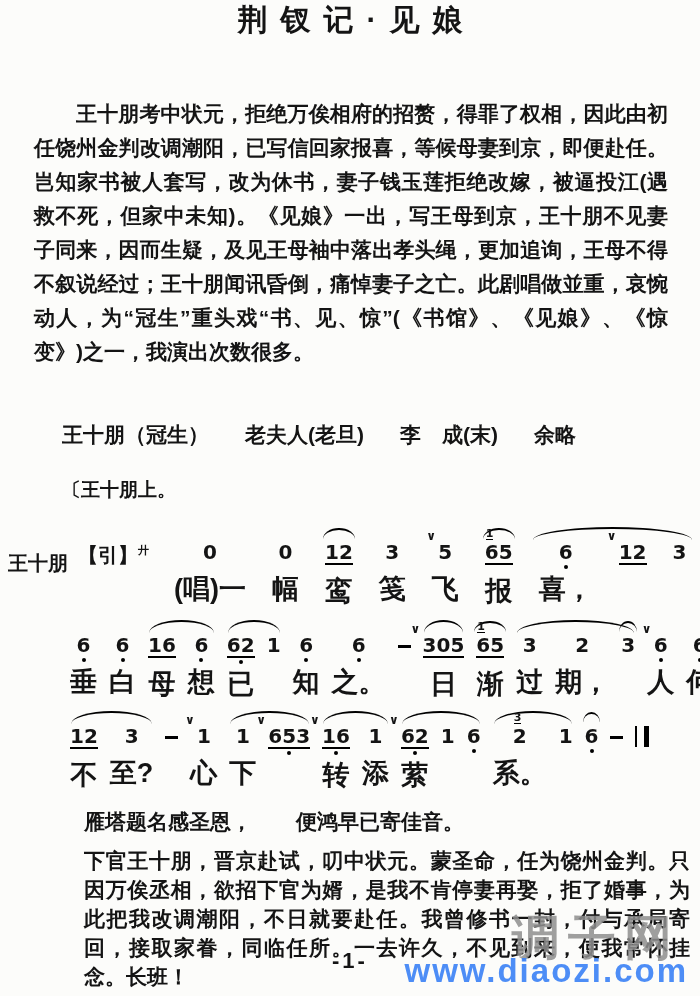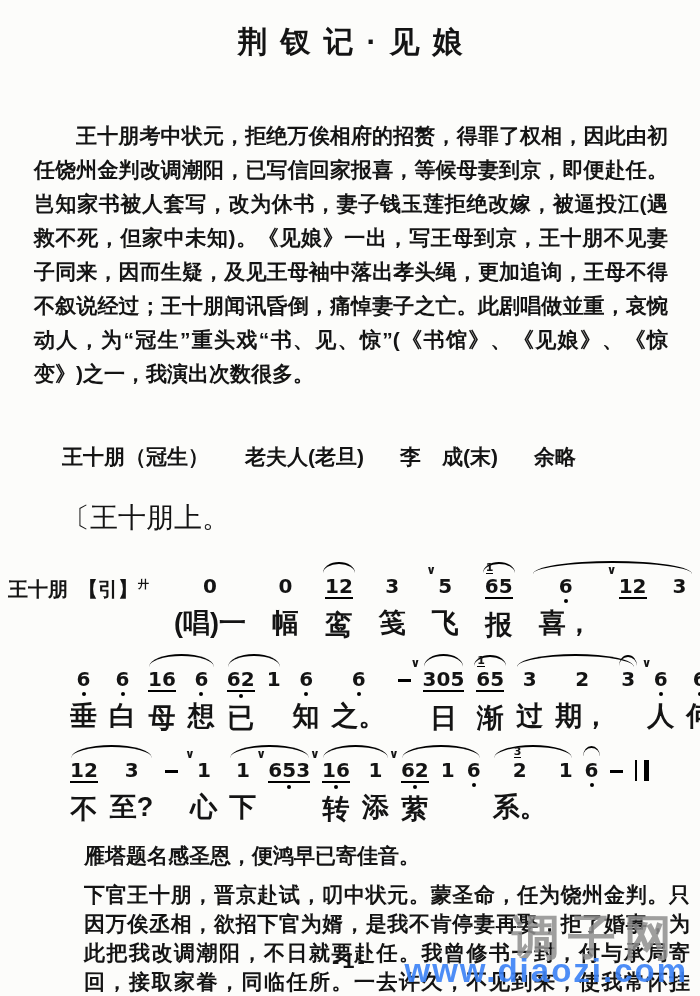--- a/index.html
+++ b/index.html
@@ -1,30 +1,30 @@
 <!DOCTYPE html>
 <html><head>
 <meta charset="utf-8">
 <style>
   html,body{margin:0;padding:0;background:#e8e8e8;}
   .page{position:relative;width:700px;height:996px;margin:0 auto;background:#fcfcfa;
         font-family:"Liberation Sans","DejaVu Sans",sans-serif;color:#141414;overflow:hidden;}
-  .title{margin:0;padding-top:22px;text-align:center;font-size:30px;font-weight:700;
+  .title{margin:0;text-align:center;font-size:30px;font-weight:700;
          letter-spacing:13px;text-indent:13px;}
   .intro{margin:56px 32px 0 34px;font-size:21px;font-weight:700;line-height:34px;
          text-align:justify;text-indent:2em;}
   .cast{margin:52px 8px 0 62px;display:flex;gap:36px;font-size:21px;font-weight:700;}
-  .stage{margin:28px 0 0 62px;font-size:28px;font-weight:400;}
+  .stage{margin:28px 0 0 62px;font-size:19px;font-weight:700;}
   
   .score{margin-top:6px;}
   .system{display:flex;align-items:flex-start;margin-left:8px;}
   .system.s1{margin-top:22px;}
   .system.s2{margin-top:14px;}
   .system.s3{margin-top:12px;}
-  .role{font-size:20px;font-weight:700;margin-top:17px;white-space:nowrap;}
+  .role{font-size:20px;font-weight:700;margin-top:25px;white-space:nowrap;}
   .tune{font-size:20px;font-weight:700;margin-top:17px;margin-left:10px;white-space:nowrap;}
   .tune sup{font-size:11px;}
   .cells{display:flex;align-items:flex-start;}
   .s1 .cells{margin-left:12px;}
   .s2 .cells,.s3 .cells{margin-left:56px;}
   .cell{display:flex;position:relative;}
   .carc{position:absolute;top:2px;left:7px;right:7px;height:11px;border-top:2.5px solid #000;
         border-radius:50% 50% 0 0/100% 100% 0 0;}
   .tok{display:flex;flex-direction:column;align-items:center;}
   .s1 .tok{padding:0 13px;}
@@ -38,21 +38,21 @@
   .br{position:absolute;top:-15px;left:-12px;font-size:12px;font-weight:700;}
   .gr{position:absolute;top:-13px;left:1px;font-size:11px;font-weight:700;border-bottom:1.5px solid #000;line-height:11px;}
   .od{height:8px;display:flex;align-items:flex-start;justify-content:center;width:100%;}
   .dot{width:4px;height:4px;border-radius:50%;background:#000;margin-top:2px;}
   .ly{height:26px;line-height:26px;margin-top:5px;font-size:27px;font-weight:700;white-space:nowrap;}
   .dash{display:inline-block;width:13px;height:3px;background:#000;margin-bottom:8px;}
   .endbar{display:inline-block;width:7px;height:21px;border-left:2px solid #000;border-right:5px solid #000;}
   
   .poem{margin:16px 0 0 84px;font-size:21px;font-weight:700;line-height:36px;}
   .poem-line{display:flex;}
-  .poem-line span:first-child{}
+  .poem-line span:first-child{margin-right:44px;}
   .closing{margin:6px 10px 0 84px;font-size:21px;font-weight:700;line-height:29px;text-align:justify;}
   .pagenum{position:absolute;left:0;right:0;top:948px;text-align:center;
            font-size:22px;font-weight:700;letter-spacing:3px;}
   .wm-name{position:absolute;top:906px;right:20px;font-size:48px;font-weight:700;
            color:#8f8f8f;letter-spacing:8px;opacity:.85;}
   .wm-url{position:absolute;top:952px;right:12px;font-size:33px;font-weight:700;
           color:#3b82f6;letter-spacing:2px;opacity:.9;}
 </style>
 </head>
 <body>

